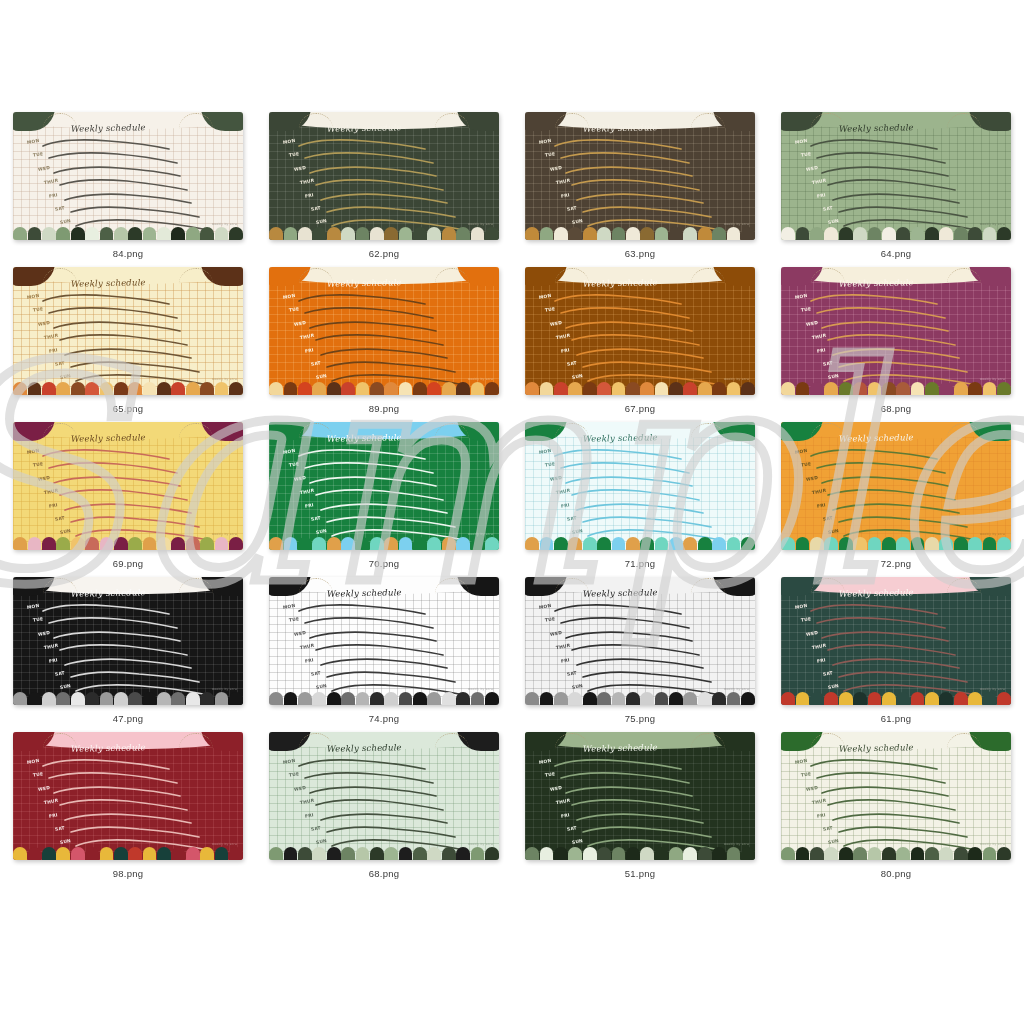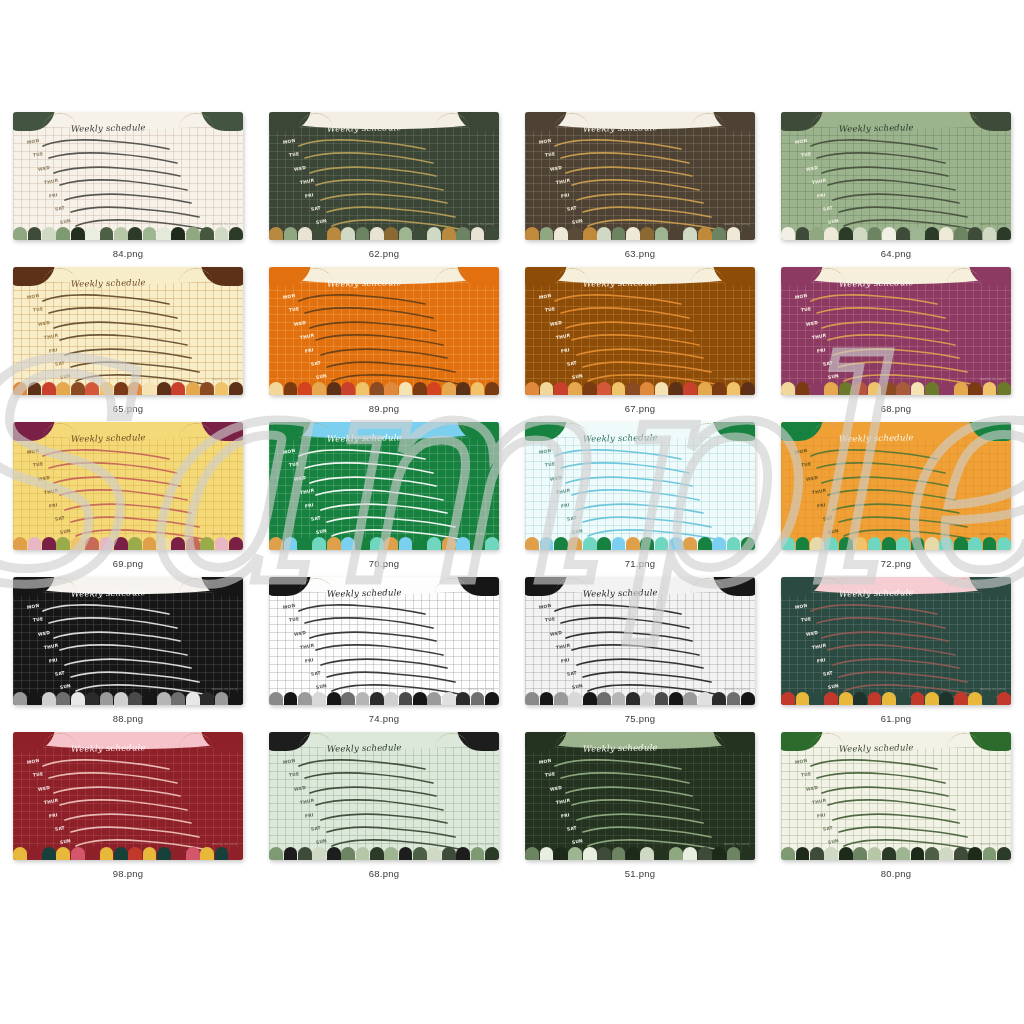--- a/index.html
+++ b/index.html
@@ -1212,21 +1212,21 @@
           <div class="sc" style="background: rgb(74, 74, 74);"></div>
           <div class="sc" style="background: rgb(22, 22, 22);"></div>
           <div class="sc" style="background: rgb(181, 181, 181);"></div>
           <div class="sc" style="background: rgb(110, 110, 110);"></div>
           <div class="sc" style="background: rgb(232, 232, 232);"></div>
           <div class="sc" style="background: rgb(43, 43, 43);"></div>
           <div class="sc" style="background: rgb(154, 154, 154);"></div>
           <div class="sc" style="background: rgb(22, 22, 22);"></div>
         </div>
       </div>
-      <div class="caption">88.png</div>
+      <div class="caption">47.png</div>
     </div>
     <div class="cell">
       <div class="card" style="background: rgb(253, 253, 253);">
         <div class="grid-lines" style="background-image: repeating-linear-gradient(0deg, rgba(120, 120, 120, 0.28) 0px, rgba(120, 120, 120, 0.28) 0.7px, transparent 0.7px, transparent 8px), repeating-linear-gradient(90deg, rgba(120, 120, 120, 0.28) 0px, rgba(120, 120, 120, 0.28) 0.7px, transparent 0.7px, transparent 8px);"></div>
         <div class="topband" style="background: rgb(253, 253, 253); border-radius: 0px 0px 46% 46% / 0px 0px 70% 70%;"></div>
         <div class="blob-l" style="background: rgb(22, 22, 22);"></div>
         <div class="blob-r" style="background: rgb(22, 22, 22);"></div>
         <div class="arc-l"></div>
         <div class="arc-r"></div>
         <div class="title" style="color: rgb(34, 34, 34);">Weekly schedule</div>

